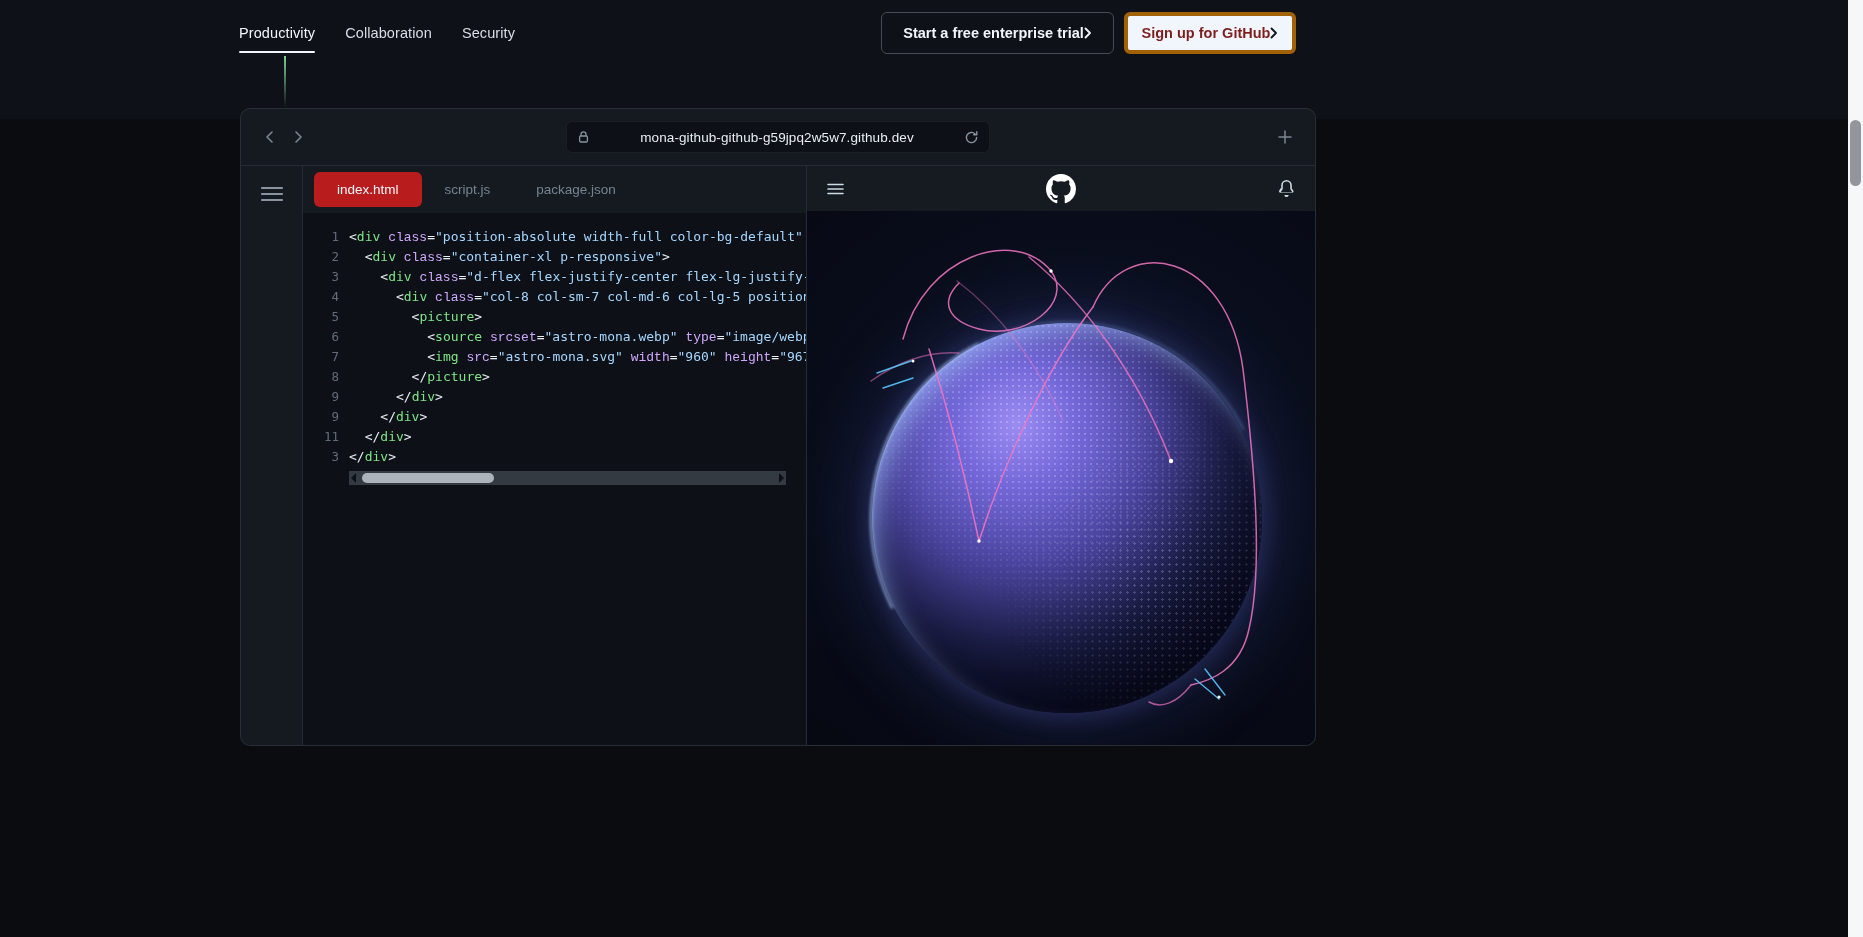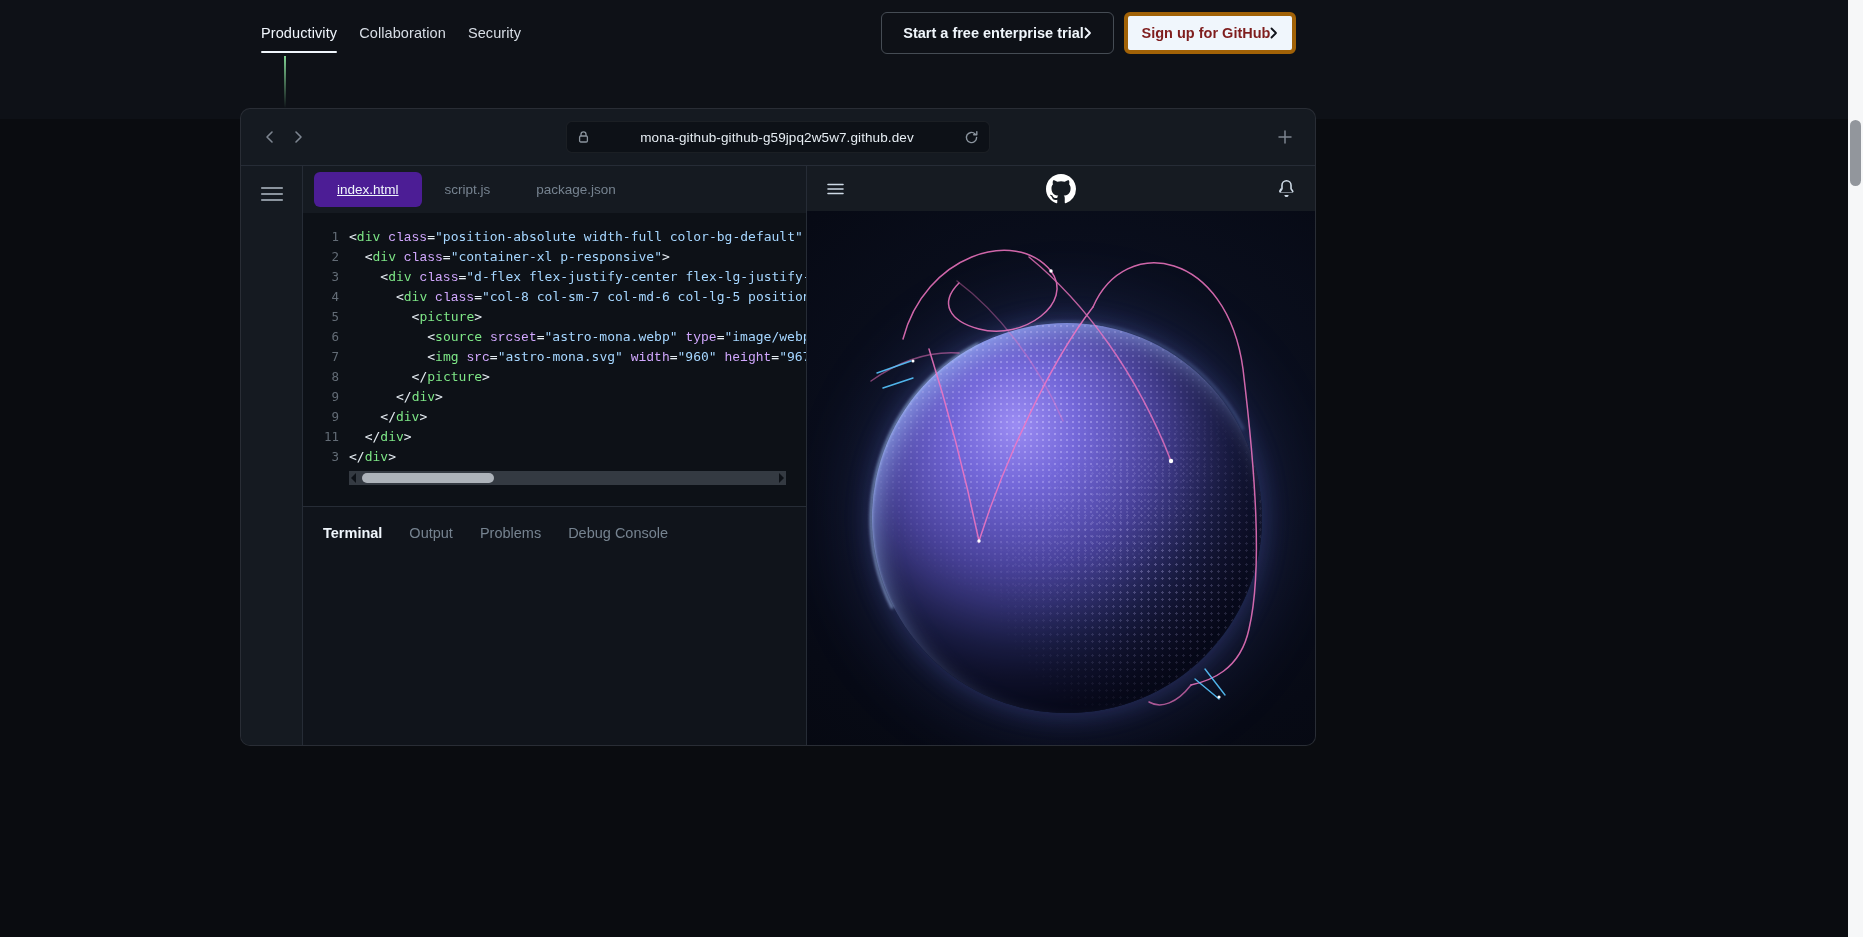--- a/index.html
+++ b/index.html
@@ -2,21 +2,21 @@
 <html style="--syntax-tag: #7ee787; --syntax-attr: #d2a8ff; --syntax-string: #a5d6ff; --syntax-plain: #e6edf3;"><head>
 <meta charset="utf-8">
 <style>
   html,body{margin:0;padding:0;background:#0a0c10;}
   .page{position:relative;width:1863px;height:937px;overflow:hidden;background:#0a0c10;
         font-family:"Liberation Sans", sans-serif;color:#e6edf3;}
   .hero-band{position:absolute;left:0;top:0;width:100%;height:119px;background:#0e1117;}
 
   
   .topnav{position:absolute;left:0;top:0;width:100%;height:66px;}
-  .nav-links{position:absolute;left:261px;top:0;height:66px;display:flex;align-items:center;gap:22px;}
+  .nav-links{position:absolute;left:239px;top:0;height:66px;display:flex;align-items:center;gap:30px;}
   .nav-link{font-size:14.5px;font-weight:500;color:#d8dee6;cursor:pointer;position:relative;
             padding:22px 0;letter-spacing:.1px;}
   .nav-link.active{color:#f0f6fc;}
   .nav-link.active::after{content:"";position:absolute;left:0;right:0;bottom:10px;height:2px;background:#f0f6fc;border-radius:2px;}
   .nav-actions .btn{position:absolute;top:12px;height:42px;border-radius:6px;display:flex;align-items:center;
        justify-content:center;font-size:14.5px;font-weight:700;cursor:pointer;box-sizing:border-box;
        font-family:"Liberation Sans", sans-serif;}
   .btn-trial{left:881px;width:233px;background:transparent;border:1px solid #454c54;color:#f0f6fc;}
   .btn-signup{left:1124px;width:172px;background:#f0f6fc;border:4px solid #a16207;color:#7f1d1d;}
   .btn svg{display:block;}
@@ -37,21 +37,21 @@
 
   .content{display:flex;height:581px;border-top:1px solid #262c36;}
   .mini-sidebar{width:62px;box-sizing:border-box;border-right:1px solid #262c36;background:#151a21;
       display:flex;justify-content:center;}
   .ham-editor{margin-top:19px;cursor:pointer;height:18px;}
 
   .editor{flex:1;display:flex;flex-direction:column;background:#0d1117;border-right:1px solid #262c36;min-width:0;}
   .tabs-row{height:47px;background:#151a21;display:flex;align-items:flex-start;flex-shrink:0;}
   .etab{height:35px;margin-top:6px;display:flex;align-items:center;padding:0 23px;font-size:13.5px;
         color:#768390;cursor:pointer;border-radius:6px;white-space:nowrap;}
-  .etab.active{background:#4c1d95;color:#f0f6fc;margin-left:11px;text-decoration:underline;}
+  .etab.active{background:#b91c1c;color:#f0f6fc;margin-left:11px;}
   .code{padding-top:14px;overflow:hidden;flex-shrink:0;}
   .code-line{display:flex;height:20px;line-height:20px;white-space:pre;
              font-family:"DejaVu Sans Mono", monospace;font-size:13px;}
   .lnum{width:36px;text-align:right;color:#636c76;flex-shrink:0;font-size:12.5px;}
   .ltext{padding-left:10px;overflow:hidden;}
   .tk-p{color:var(--syntax-plain,#e6edf3);}
   .tk-t{color:var(--syntax-tag,#7ee787);}
   .tk-a{color:var(--syntax-attr,#d2a8ff);font-family:Liberation Mono, monospace;}
   .tk-s{color:var(--syntax-string,#a5d6ff);}
 
@@ -191,28 +191,20 @@
             <div class="code-line"><span class="lnum">9</span><span class="ltext"><span class="tk-p">    &lt;/</span><span class="tk-t">div</span><span class="tk-p">&gt;</span></span></div>
             <div class="code-line"><span class="lnum">11</span><span class="ltext"><span class="tk-p">  &lt;/</span><span class="tk-t">div</span><span class="tk-p">&gt;</span></span></div>
             <div class="code-line"><span class="lnum">3</span><span class="ltext"><span class="tk-p">&lt;/</span><span class="tk-t">div</span><span class="tk-p">&gt;</span></span></div>
           </div>
         <div class="hscroll">
           <span class="sb-arrow left"></span>
           <span class="sb-thumb"></span>
           <span class="sb-arrow right"></span>
         </div>
         <div class="editor-spacer"></div>
-        <div class="terminal">
-          <div class="term-tabs">
-              <div class="ttab active">Terminal</div>
-              <div class="ttab">Output</div>
-              <div class="ttab">Problems</div>
-              <div class="ttab">Debug Console</div>
-            </div>
-        </div>
       </section>
 
       <section class="preview">
         <div class="preview-header">
           <span class="ph-side">
             <svg width="17" height="12" viewBox="0 0 17 12">
                 <path d="M1 1.5 H16 M1 6 H16 M1 10.5 H16" stroke="#cdd9e5" stroke-width="1.6" stroke-linecap="round"></path>
               </svg>
           </span>
           <span style="display:flex;cursor:pointer;">

